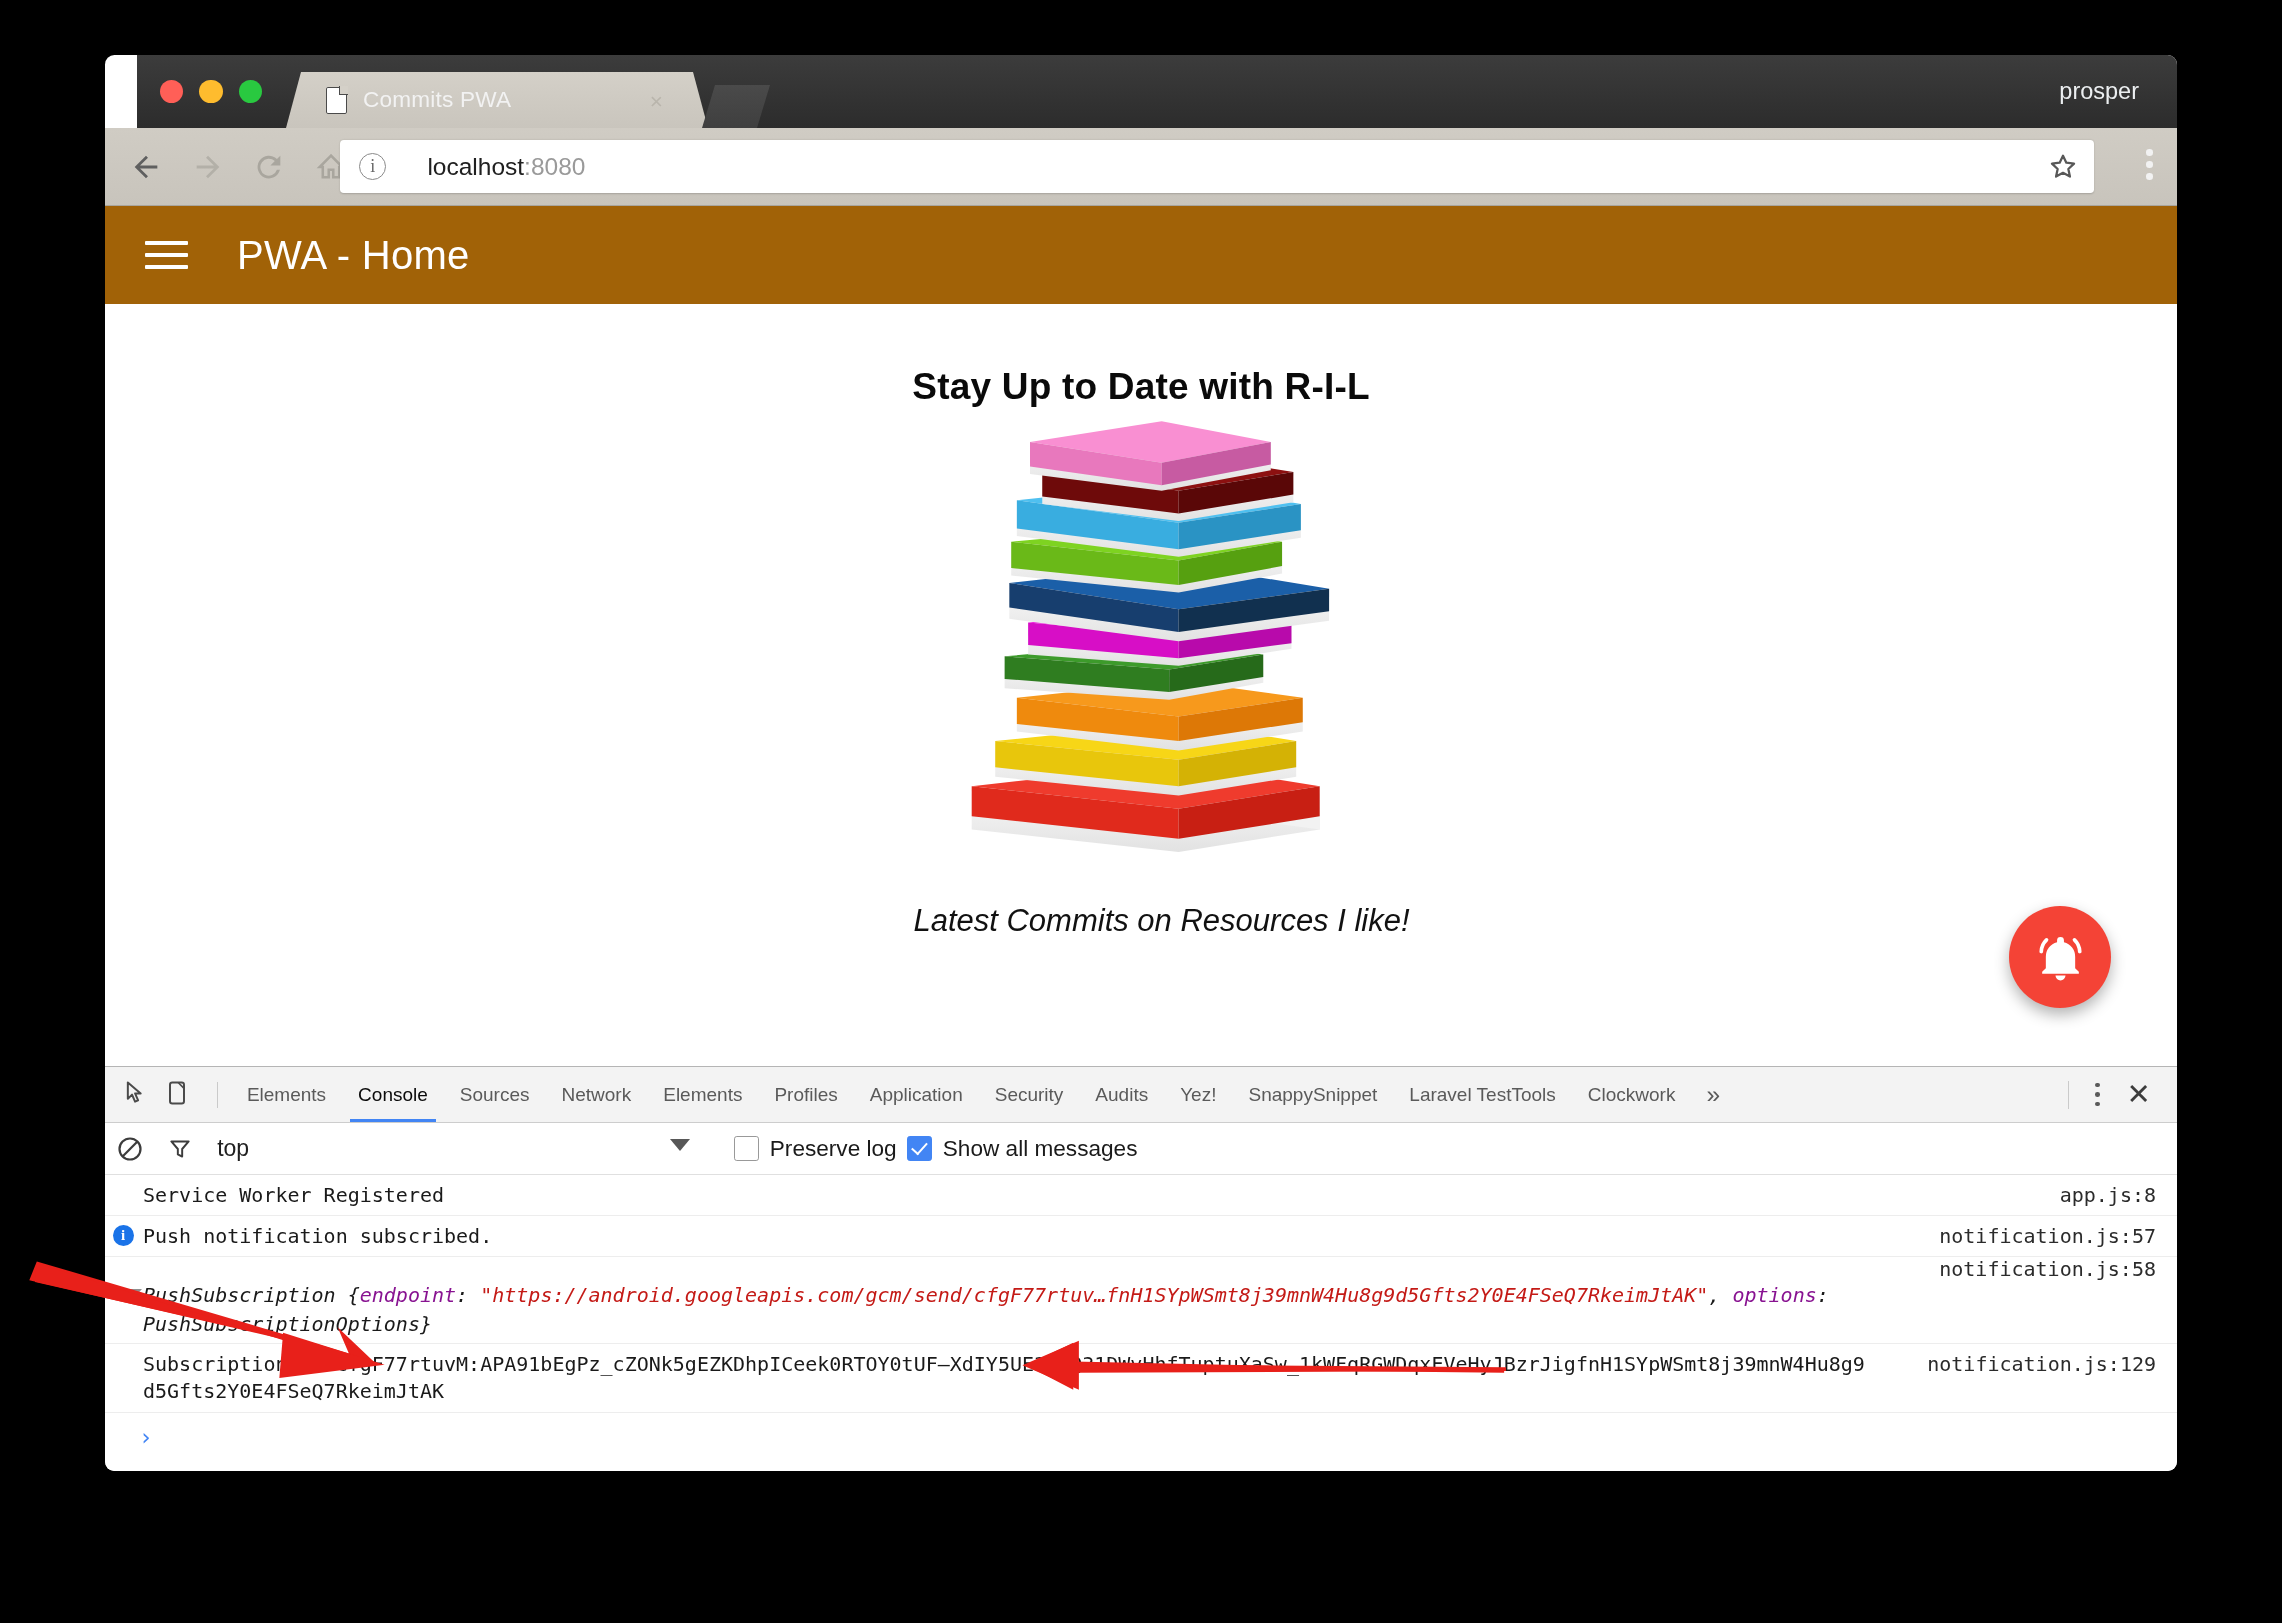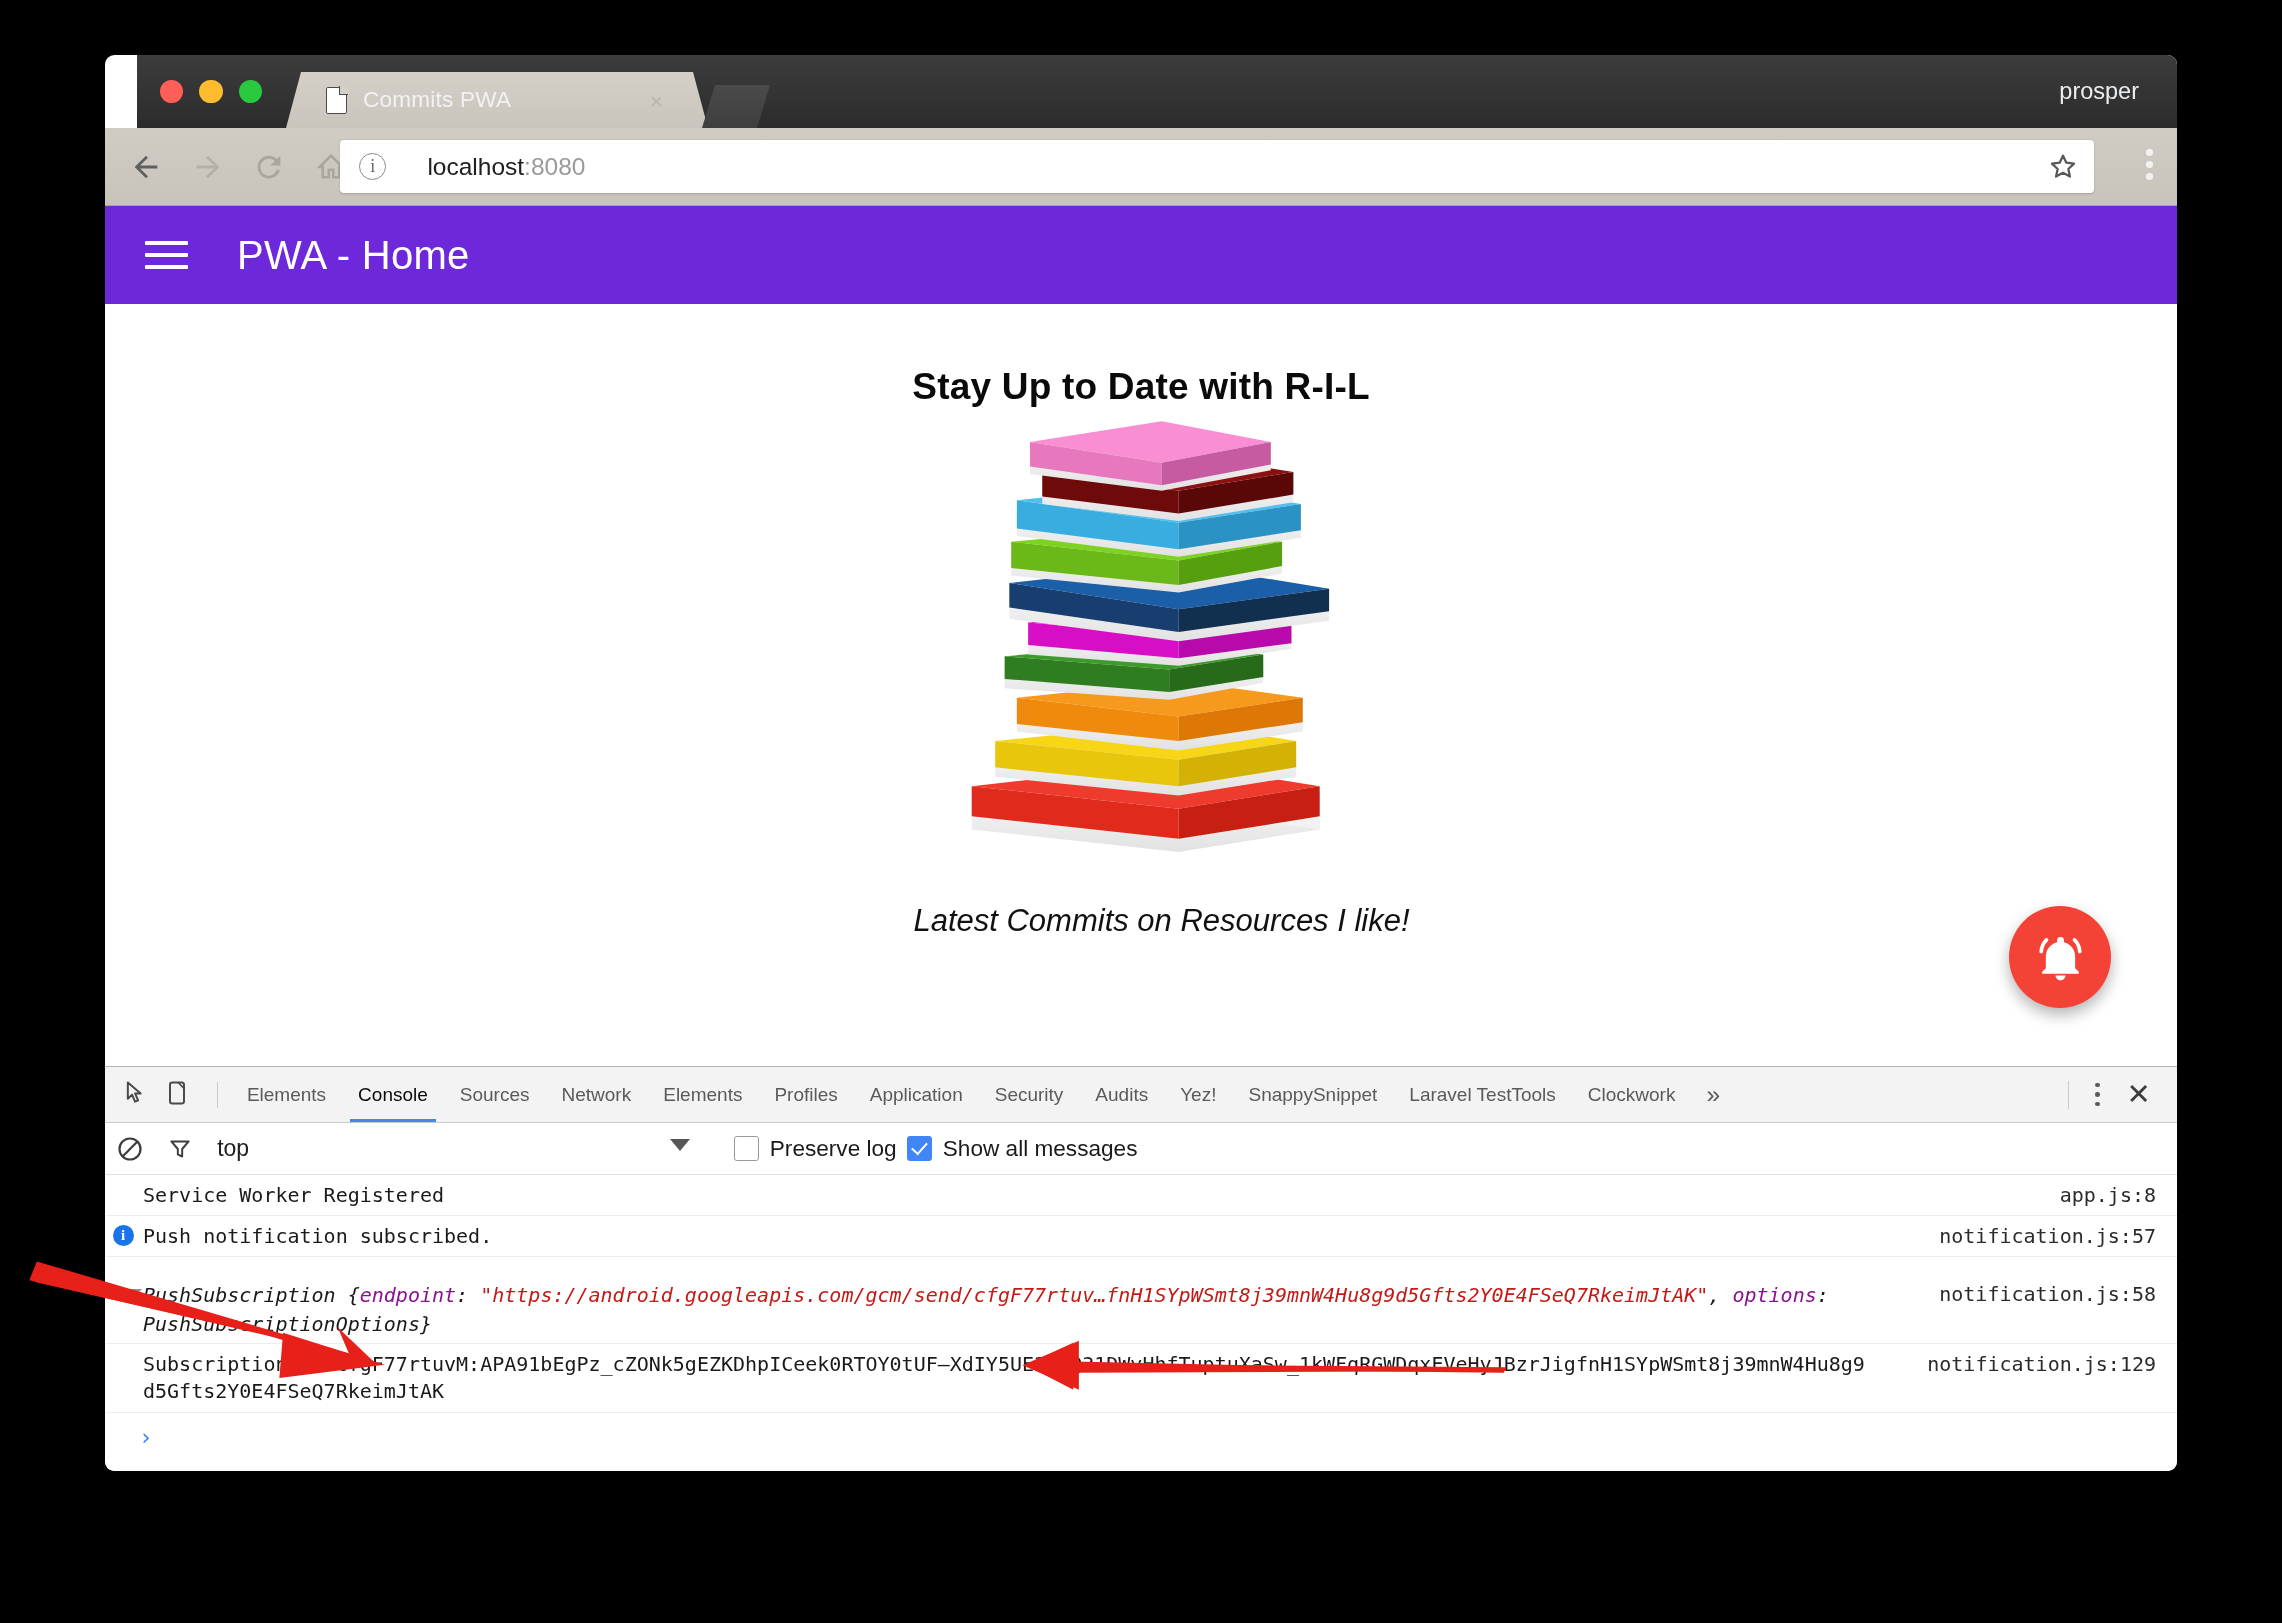--- a/index.html
+++ b/index.html
@@ -206,21 +206,21 @@
 
   
   .viewport {
     position: relative;
     height: 860px;
     background: #ffffff;
     overflow: hidden;
   }
   .appbar {
     height: 98px;
-    background: #6d28d9;
+    background: #a16207;
     display: flex;
     align-items: center;
   }
   .hamburger {
     margin-left: 40px;
     width: 47px;
     display: flex;
     flex-direction: column;
     gap: 8.5px;
   }
@@ -743,21 +743,21 @@
         <div class="c-row">
           <div class="c-infoicon">i</div>
           <div class="c-text">Push notification subscribed.</div>
           <div class="c-src">notification.js:57</div>
         </div>
 
         <div class="c-row" style="padding-top:24.5px;padding-bottom:5.6px;">
           <div class="c-arrowtri" style="top:32px;"></div>
           <div class="c-text c-obj"><span>PushSubscription {</span><span class="k-prop">endpoint</span><span>: </span><span class="k-str">"https://android.googleapis.com/gcm/send/cfgF77rtuv…fnH1SYpWSmt8j39mnW4Hu8g9d5Gfts2Y0E4FSeQ7RkeimJtAK"</span><span>, </span><span class="k-prop">options</span><span>:</span></div>
           <div class="c-text c-obj" style="padding-top:1.9px;">PushSubscriptionOptions}</div>
-          <div class="c-src" style="top:25px;text-align:right;">notification.js:58</div>
+          <div class="c-src" style="top:0;text-align:right;">notification.js:58</div>
         </div>
 
         <div class="c-row">
           <div class="c-text">Subscription ID cfgF77rtuvM:APA91bEgPz_cZONk5gEZKDhpICeek0RTOY0tUF—XdIY5UE34BQ31DWvHhfTuptuXaSw_1kWFqRGWDqxEVeHyJBzrJigfnH1SYpWSmt8j39mnW4Hu8g9d5Gfts2Y0E4FSeQ7RkeimJtAK</div>
           <div class="c-src">notification.js:129</div>
         </div>
 
         <div class="c-prompt">
           <span>›</span>
         </div>

